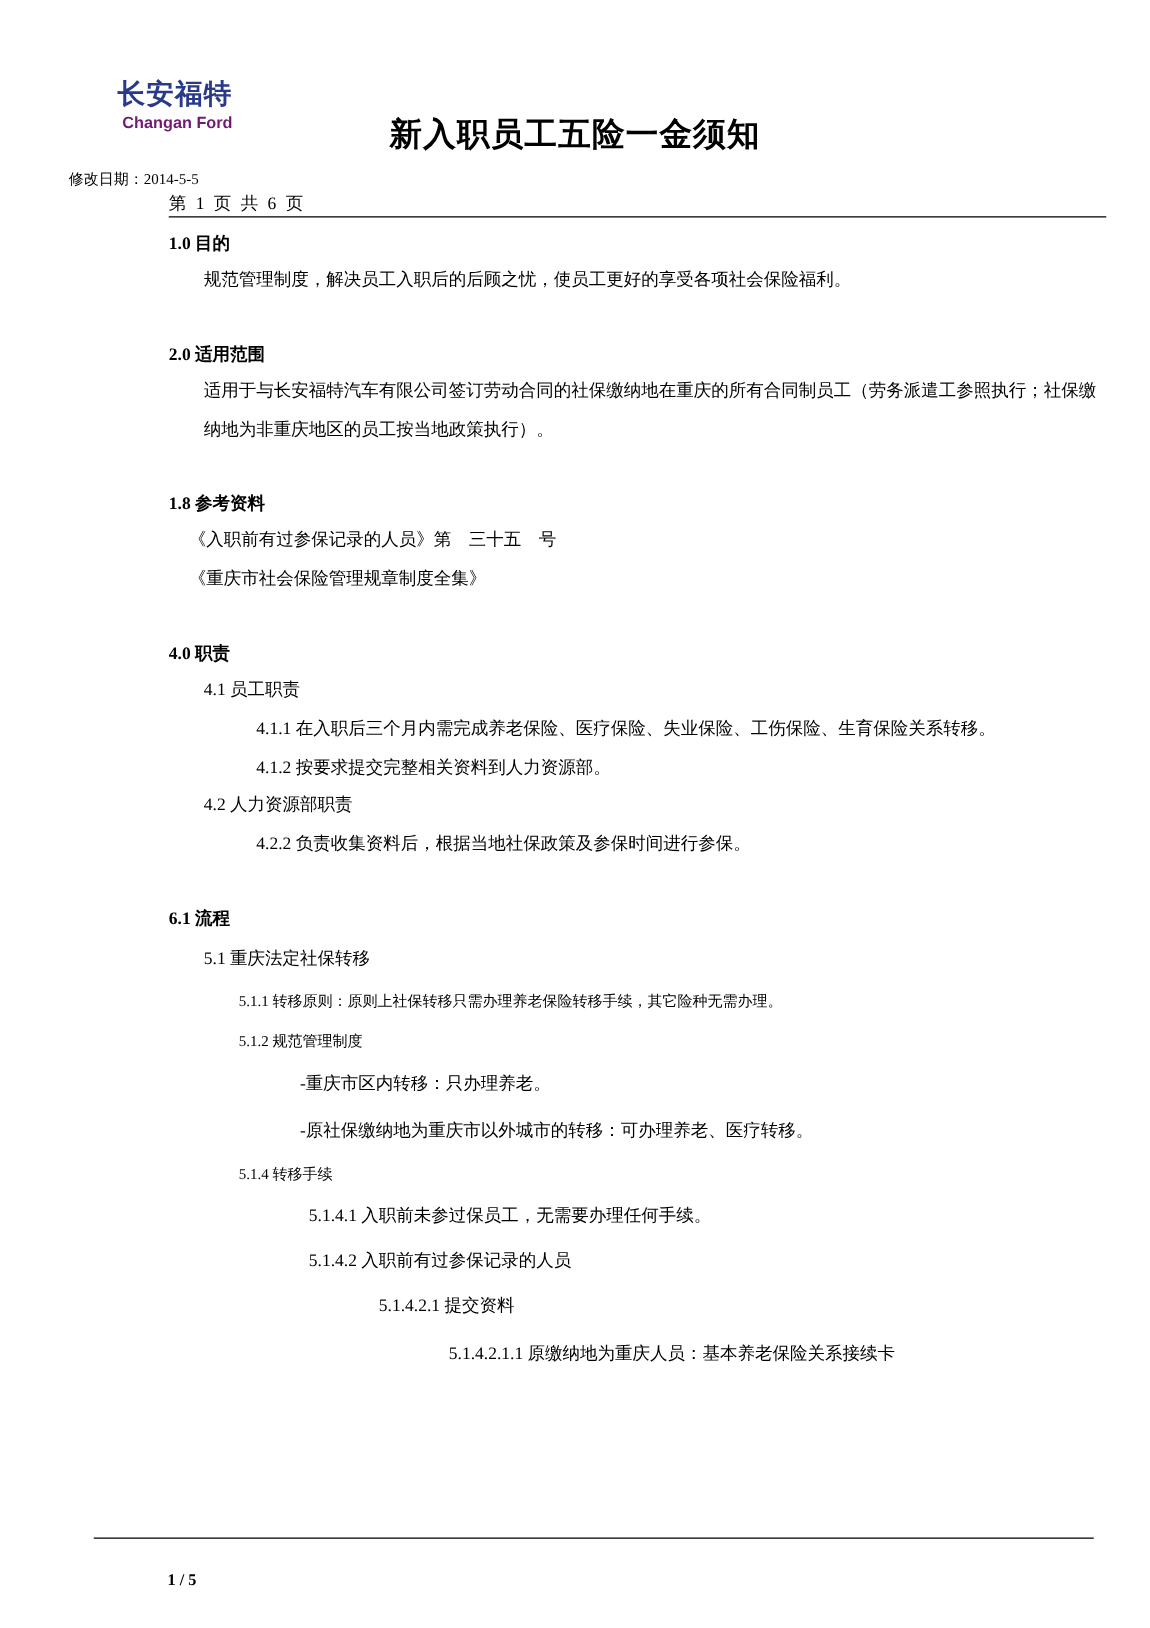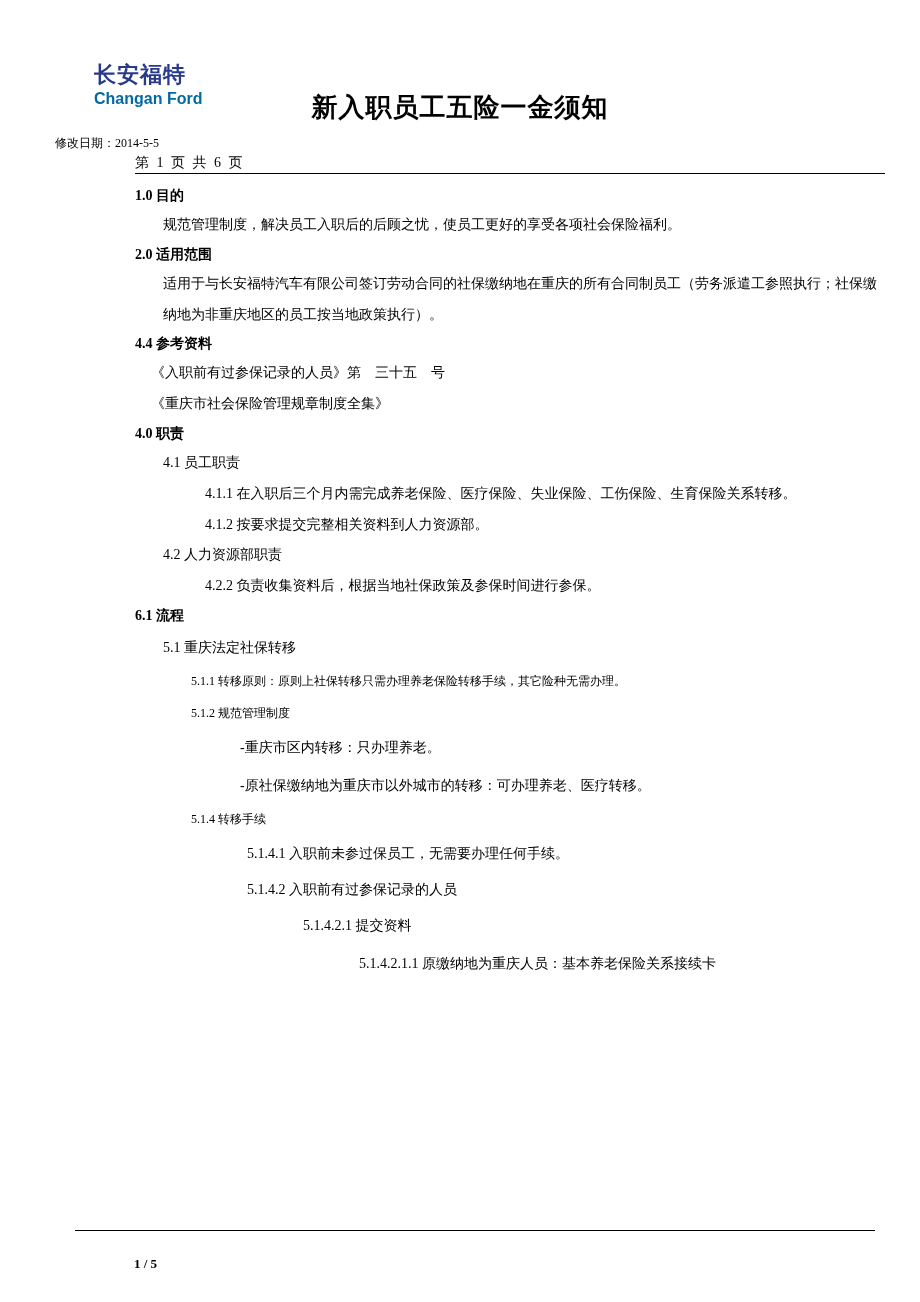--- a/index.html
+++ b/index.html
@@ -25,22 +25,23 @@
     .logo-cn {
       font-family: Liberation Sans, sans-serif;
       font-weight: bold;
       font-size: 22px;
       color: #2a3a8a;
       letter-spacing: 1px;
     }
     .logo-en {
       font-family: Arial, sans-serif;
       font-weight: bold;
-      font-size: 16px;
-      color: #0369a1;
+      font-size: 13px;
+      color: #701a75;
+      text-align: right;
     }
     .title {
       text-align: center;
       font-family: "SimSun", serif;
       font-size: 26px;
       font-weight: bold;
       margin-top: 40px;
       letter-spacing: 1px;
     }
     .rev-date {
@@ -66,20 +67,21 @@
       line-height: 2.0;
     }
     .sec-head {
       font-weight: bold;
       font-size: 14px;
       margin-top: 4px;
     }
     .sec-head2 {
       font-weight: bold;
       font-size: 14px;
+      margin-top: 30px;
     }
     .body-text {
       font-size: 14px;
       margin-left: 28px;
       line-height: 2.2;
     }
     .ref-text {
       font-size: 14px;
       margin-left: 16px;
       line-height: 2.2;
@@ -157,21 +159,21 @@
 <div class="page-info">第 1 页 共 6 页</div>
 
 <div class="content">
 
   <div class="sec-head">1.0 目的</div>
   <div class="body-text">规范管理制度，解决员工入职后的后顾之忧，使员工更好的享受各项社会保险福利。</div>
 
   <div class="sec-head2">2.0 适用范围</div>
   <div class="body-text">适用于与长安福特汽车有限公司签订劳动合同的社保缴纳地在重庆的所有合同制员工（劳务派遣工参照执行；社保缴纳地为非重庆地区的员工按当地政策执行）。</div>
 
-  <div class="sec-head2">4.4 参考资料</div>
+  <div class="sec-head2">1.8 参考资料</div>
   <div class="ref-text">《入职前有过参保记录的人员》第　三十五　号</div>
   <div class="ref-text">《重庆市社会保险管理规章制度全集》</div>
 
   <div class="sec-head2">4.0 职责</div>
   <div class="sub1">4.1 员工职责</div>
   <div class="sub2">4.1.1 在入职后三个月内需完成养老保险、医疗保险、失业保险、工伤保险、生育保险关系转移。</div>
   <div class="sub2">4.1.2 按要求提交完整相关资料到人力资源部。</div>
   <div class="sub1">4.2 人力资源部职责</div>
   <div class="sub2">4.2.2 负责收集资料后，根据当地社保政策及参保时间进行参保。</div>
 

